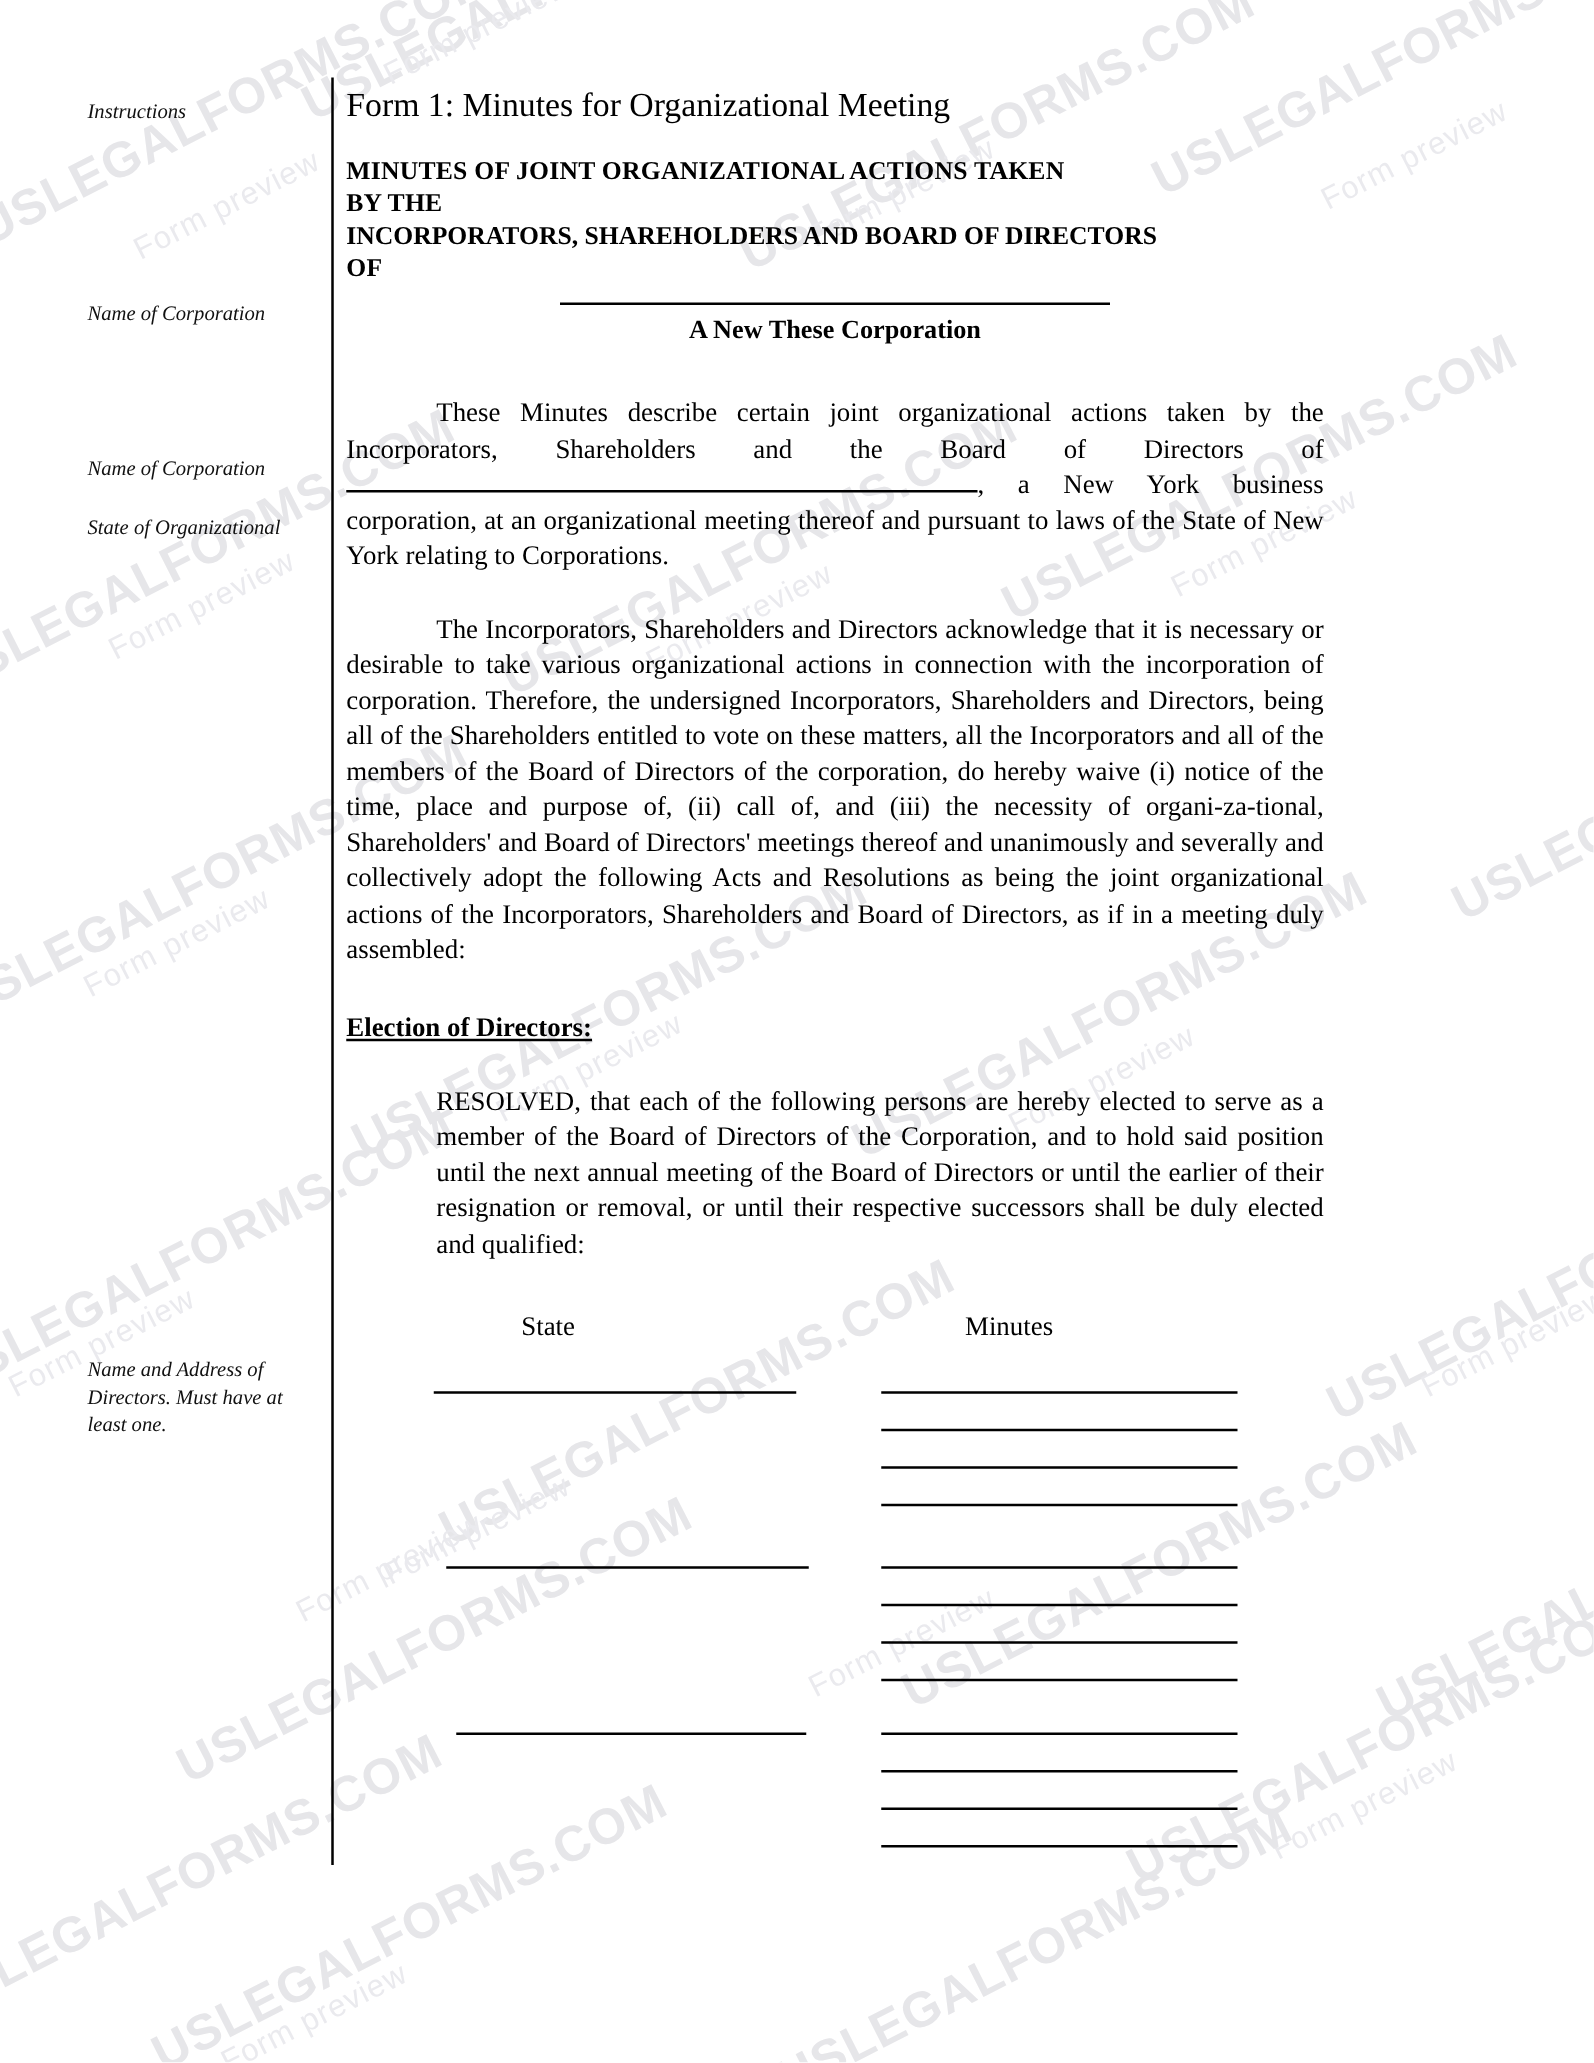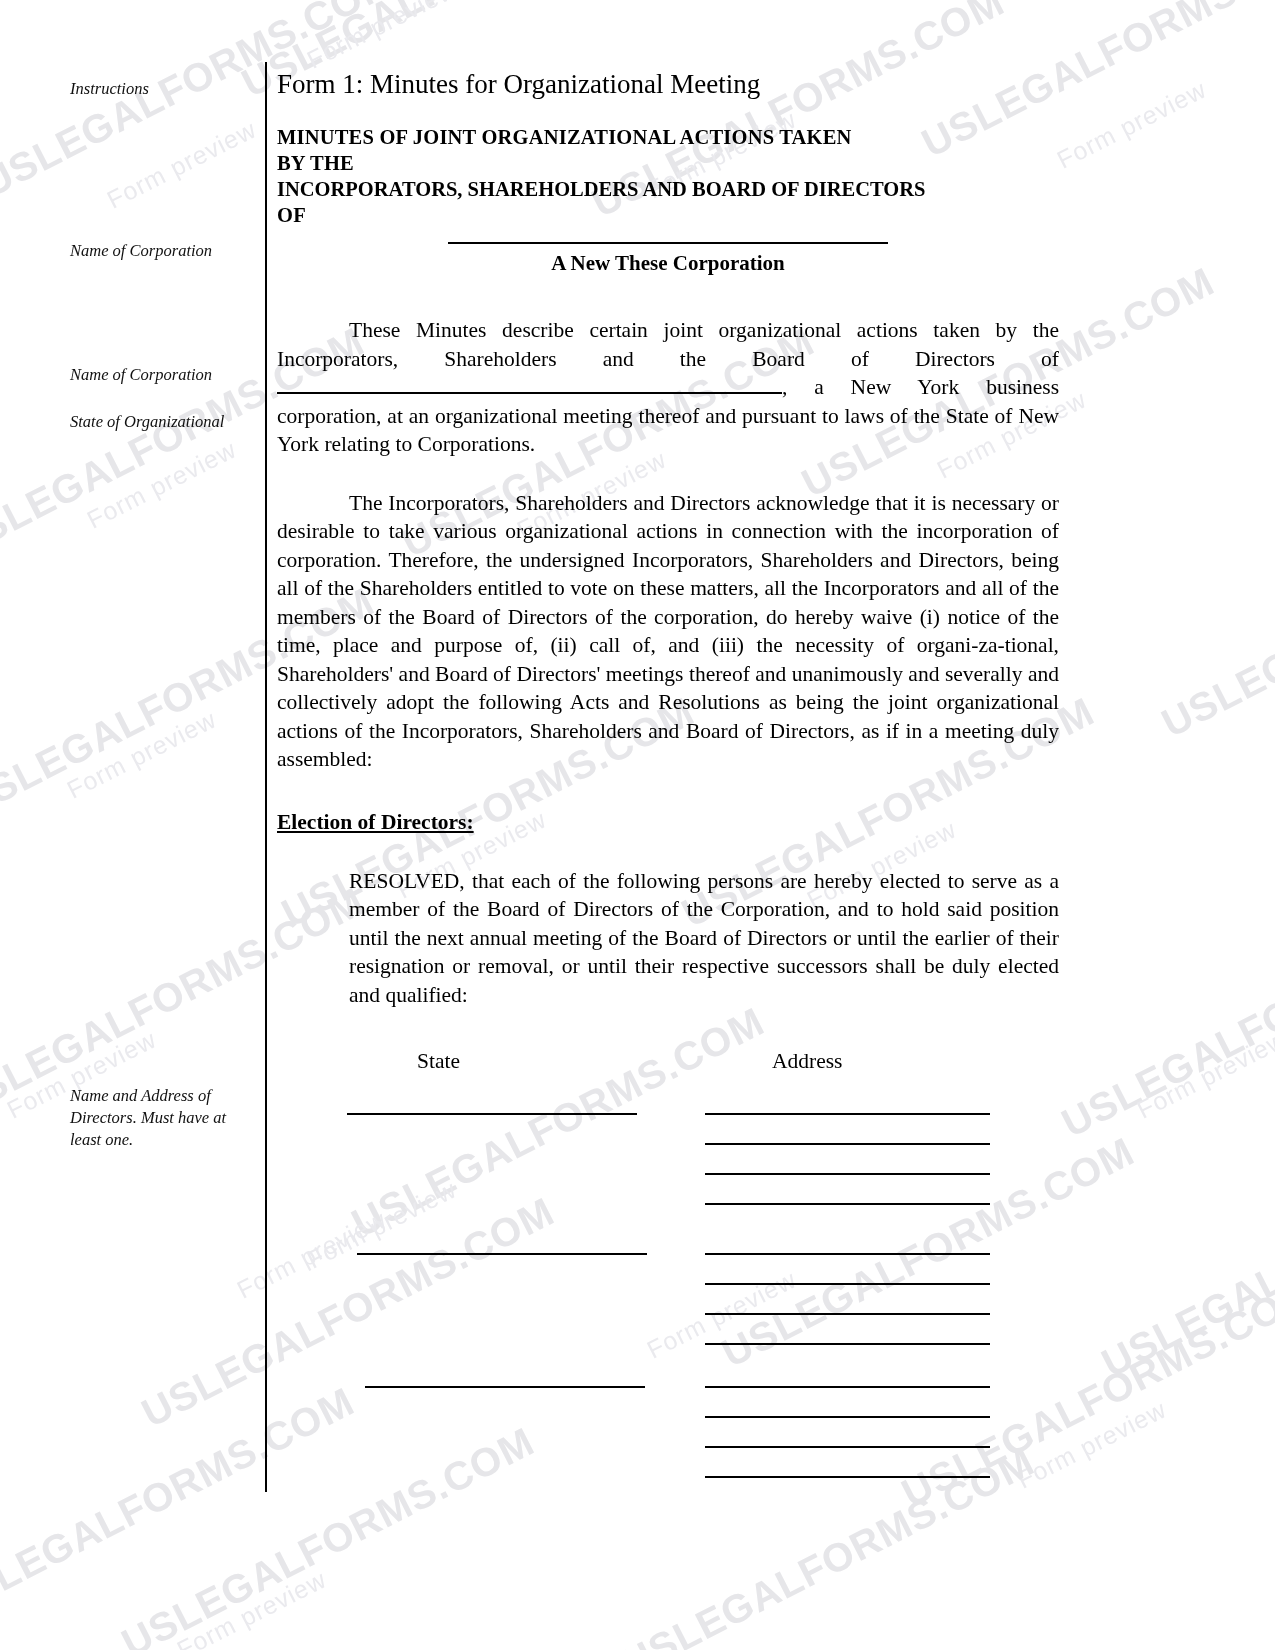--- a/index.html
+++ b/index.html
@@ -244,21 +244,21 @@
       <p class="para" style="margin-top:40px;"><span>These Minutes describe certain joint organizational actions taken by the Incorporators, Shareholders and the Board of Directors of</span><span class="blank-inline" style="width:505px;"></span><span>, a New York business corporation, at an organizational meeting thereof and pursuant to laws of the State of New York relating to Corporations.</span></p>
 
       <p class="para" style="margin-top:30px;">The Incorporators, Shareholders and Directors acknowledge that it is necessary or desirable to take various organizational actions in connection with the incorporation of corporation. Therefore, the undersigned Incorporators, Shareholders and Directors, being all of the Shareholders entitled to vote on these matters, all the Incorporators and all of the members of the Board of Directors of the corporation, do hereby waive (i) notice of the time, place and purpose of, (ii) call of, and (iii) the necessity of organi-za-tional, Shareholders' and Board of Directors' meetings thereof and unanimously and severally and collectively adopt the following Acts and Resolutions as being the joint organizational actions of the Incorporators, Shareholders and Board of Directors, as if in a meeting duly assembled:</p>
 
       <p class="section-head" style="margin-top:36px;">Election of Directors:</p>
 
       <p class="resolved" style="margin-top:32px;">RESOLVED, that each of the following persons are hereby elected to serve as a member of the Board of Directors of the Corporation, and to hold said position until the next annual meeting of the Board of Directors or until the earlier of their resignation or removal, or until their respective successors shall be duly elected and qualified:</p>
 
       <div class="na-head" style="margin-top:40px;">
         <span class="h-name">State</span>
-        <span class="h-addr">Address</span>
+        <span class="h-addr">Minutes</span>
       </div>
 
     </div>
 
     <div class="line" style="left:347px; top:1113px; width:290px;"></div>
     <div class="line" style="left:705px; top:1113px; width:285px;"></div>
     <div class="line" style="left:705px; top:1143px; width:285px;"></div>
     <div class="line" style="left:705px; top:1173px; width:285px;"></div>
     <div class="line" style="left:705px; top:1203px; width:285px;"></div>
 

